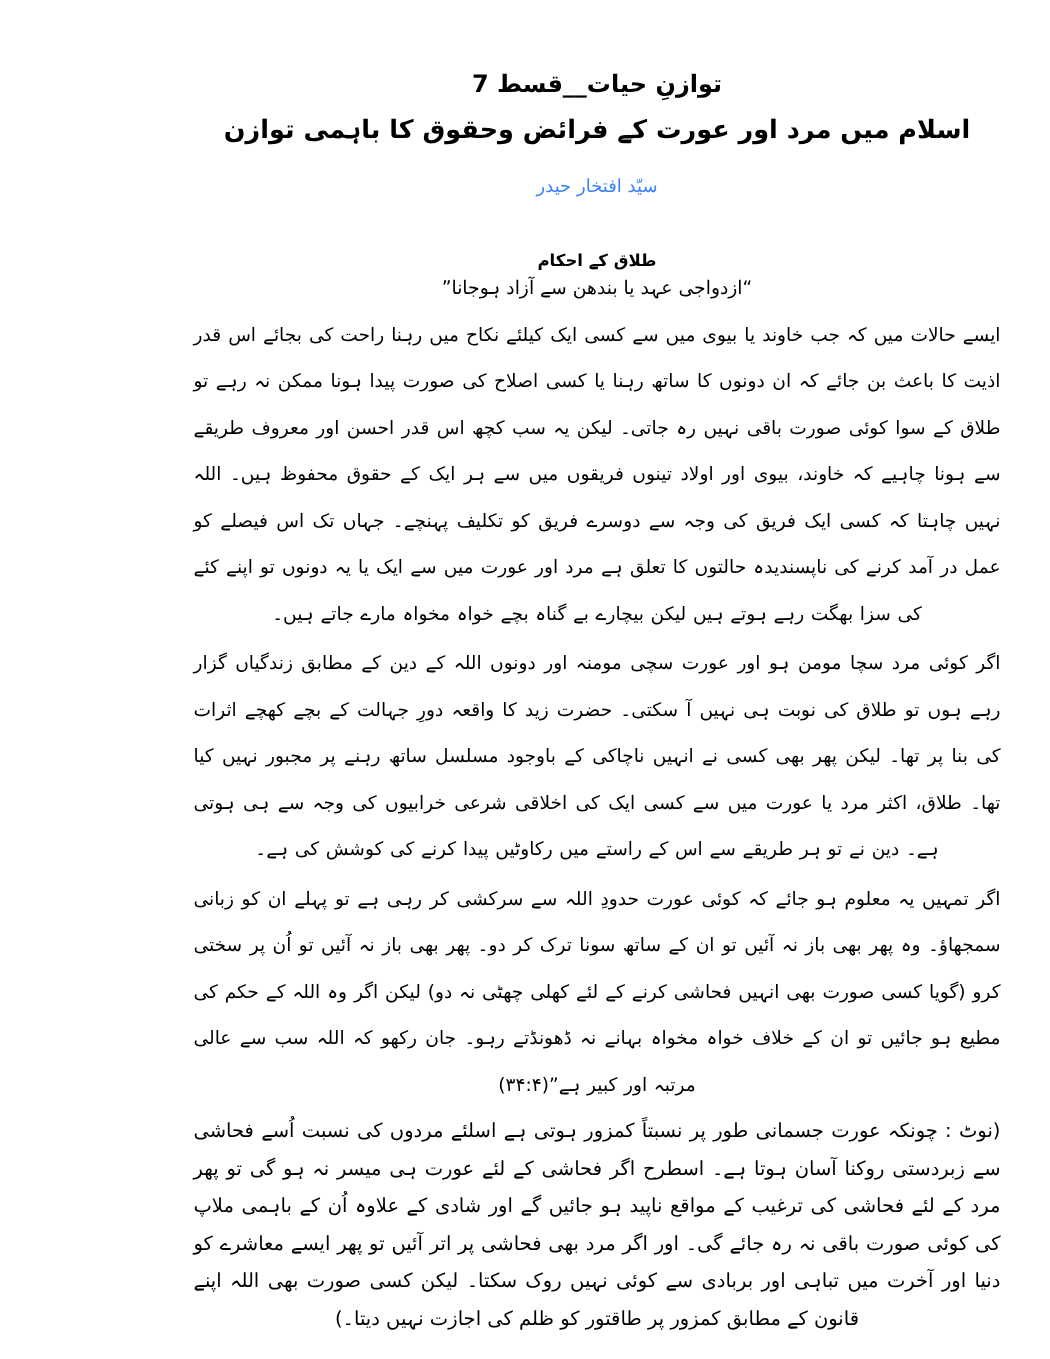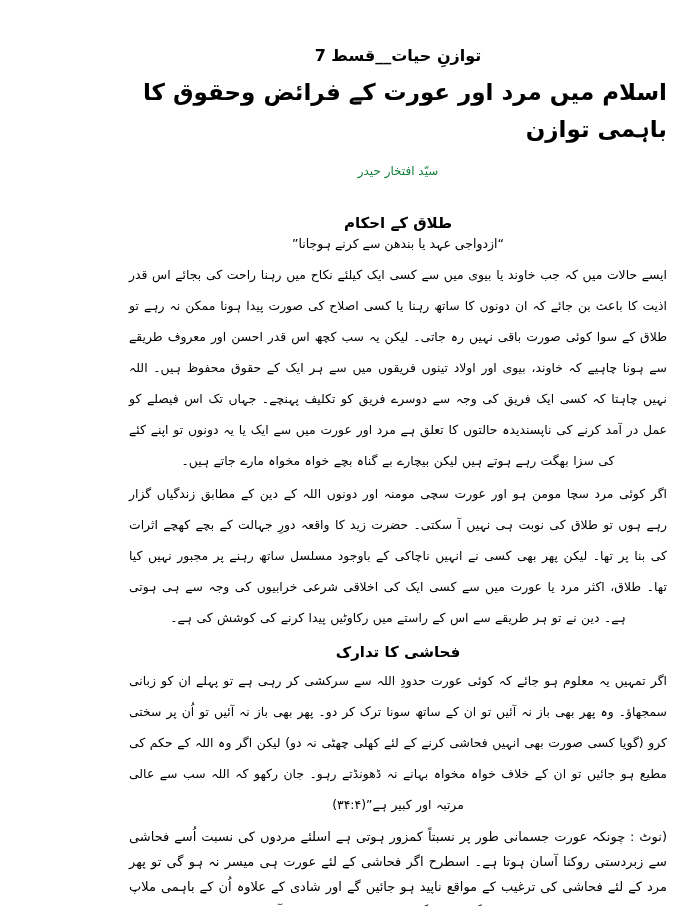--- a/index.html
+++ b/index.html
@@ -30,46 +30,46 @@
     font-family: "DejaVu Sans", sans-serif;
     font-weight: bold;
     font-size: 16px;
     line-height: 1.5;
     direction: rtl;
     unicode-bidi: isolate;
     margin: 0 0 6px 0;
     letter-spacing: 0.2px;
   }
   .doc-subtitle {
-    text-align: right;
+    text-align: center;
     font-family: "DejaVu Sans", sans-serif;
     font-weight: bold;
-    font-size: 23px;
+    font-size: 17px;
     line-height: 1.6;
     direction: rtl;
     unicode-bidi: isolate;
     margin: 0 0 14px 0;
   }
   .doc-author {
     text-align: center;
     font-family: "DejaVu Sans", sans-serif;
     font-size: 12px;
     line-height: 1.5;
     direction: rtl;
     unicode-bidi: isolate;
     margin: 0 0 34px 0;
-    color: #15803d;
+    color: #3b82f6;
   }
 
   
   .section-heading {
     text-align: center;
     font-family: "DejaVu Sans", sans-serif;
     font-weight: bold;
-    font-size: 15px;
+    font-size: 11px;
     direction: rtl;
     unicode-bidi: isolate;
     margin: 10px 0 4px 0;
   }
   .epigraph {
     text-align: center;
     font-family: "DejaVu Sans", sans-serif;
     font-size: 12.5px;
     direction: rtl;
     unicode-bidi: isolate;
@@ -115,26 +115,25 @@
 <div class="page">
 
   <h1 class="doc-title">توازنِ حیات__قسط 7</h1>
 
   <h2 class="doc-subtitle">اسلام میں مرد اور عورت کے فرائض وحقوق کا باہمی توازن</h2>
 
   <div class="doc-author">سیّد افتخار حیدر</div>
 
   <div class="section-heading">طلاق کے احکام</div>
 
-  <div class="epigraph">“ازدواجی عہد یا بندھن سے کرنے ہوجانا”</div>
+  <div class="epigraph">“ازدواجی عہد یا بندھن سے آزاد ہوجانا”</div>
 
   <p class="para">ایسے حالات میں کہ جب خاوند یا بیوی میں سے کسی ایک کیلئے نکاح میں رہنا راحت کی بجائے اس قدر اذیت کا باعث بن جائے کہ ان دونوں کا ساتھ رہنا یا کسی اصلاح کی صورت پیدا ہونا ممکن نہ رہے تو طلاق کے سوا کوئی صورت باقی نہیں رہ جاتی۔ لیکن یہ سب کچھ اس قدر احسن اور معروف طریقے سے ہونا چاہیے کہ خاوند، بیوی اور اولاد تینوں فریقوں میں سے ہر ایک کے حقوق محفوظ ہیں۔ اللہ نہیں چاہتا کہ کسی ایک فریق کی وجہ سے دوسرے فریق کو تکلیف پہنچے۔ جہاں تک اس فیصلے کو عمل در آمد کرنے کی ناپسندیدہ حالتوں کا تعلق ہے مرد اور عورت میں سے ایک یا یہ دونوں تو اپنے کئے کی سزا بھگت رہے ہوتے ہیں لیکن بیچارے بے گناہ بچے خواہ مخواہ مارے جاتے ہیں۔</p>
 
   <p class="para">اگر کوئی مرد سچا مومن ہو اور عورت سچی مومنہ اور دونوں اللہ کے دین کے مطابق زندگیاں گزار رہے ہوں تو طلاق کی نوبت ہی نہیں آ سکتی۔ حضرت زید کا واقعہ دورِ جہالت کے بچے کھچے اثرات کی بنا پر تھا۔ لیکن پھر بھی کسی نے انہیں ناچاکی کے باوجود مسلسل ساتھ رہنے پر مجبور نہیں کیا تھا۔ طلاق، اکثر مرد یا عورت میں سے کسی ایک کی اخلاقی شرعی خرابیوں کی وجہ سے ہی ہوتی ہے۔ دین نے تو ہر طریقے سے اس کے راستے میں رکاوٹیں پیدا کرنے کی کوشش کی ہے۔</p>
 
 
-  <div class="section-heading">فحاشی کا تدارک</div>
 
   <p class="para tight"><span>اگر تمہیں یہ معلوم ہو جائے کہ کوئی عورت حدودِ اللہ سے سرکشی کر رہی ہے تو پہلے ان کو زبانی سمجھاؤ۔ وہ پھر بھی باز نہ آئیں تو ان کے ساتھ سونا ترک کر دو۔ پھر بھی باز نہ آئیں تو اُن پر سختی کرو (گویا کسی صورت بھی انہیں فحاشی کرنے کے لئے کھلی چھٹی نہ دو) لیکن اگر وہ اللہ کے حکم کی مطیع ہو جائیں تو ان کے خلاف خواہ مخواہ بہانے نہ ڈھونڈتے رہو۔ جان رکھو کہ اللہ سب سے عالی مرتبہ اور کبیر ہے”</span><span class="ref">(۳۴:۴)</span></p>
 
   <p class="note-block">(نوٹ : چونکہ عورت جسمانی طور پر نسبتاً کمزور ہوتی ہے اسلئے مردوں کی نسبت اُسے فحاشی سے زبردستی روکنا آسان ہوتا ہے۔ اسطرح اگر فحاشی کے لئے عورت ہی میسر نہ ہو گی تو پھر مرد کے لئے فحاشی کی ترغیب کے مواقع ناپید ہو جائیں گے اور شادی کے علاوہ اُن کے باہمی ملاپ کی کوئی صورت باقی نہ رہ جائے گی۔ اور اگر مرد بھی فحاشی پر اتر آئیں تو پھر ایسے معاشرے کو دنیا اور آخرت میں تباہی اور بربادی سے کوئی نہیں روک سکتا۔ لیکن کسی صورت بھی اللہ اپنے قانون کے مطابق کمزور پر طاقتور کو ظلم کی اجازت نہیں دیتا۔)</p>
 
 </div>
 
 </body></html>

